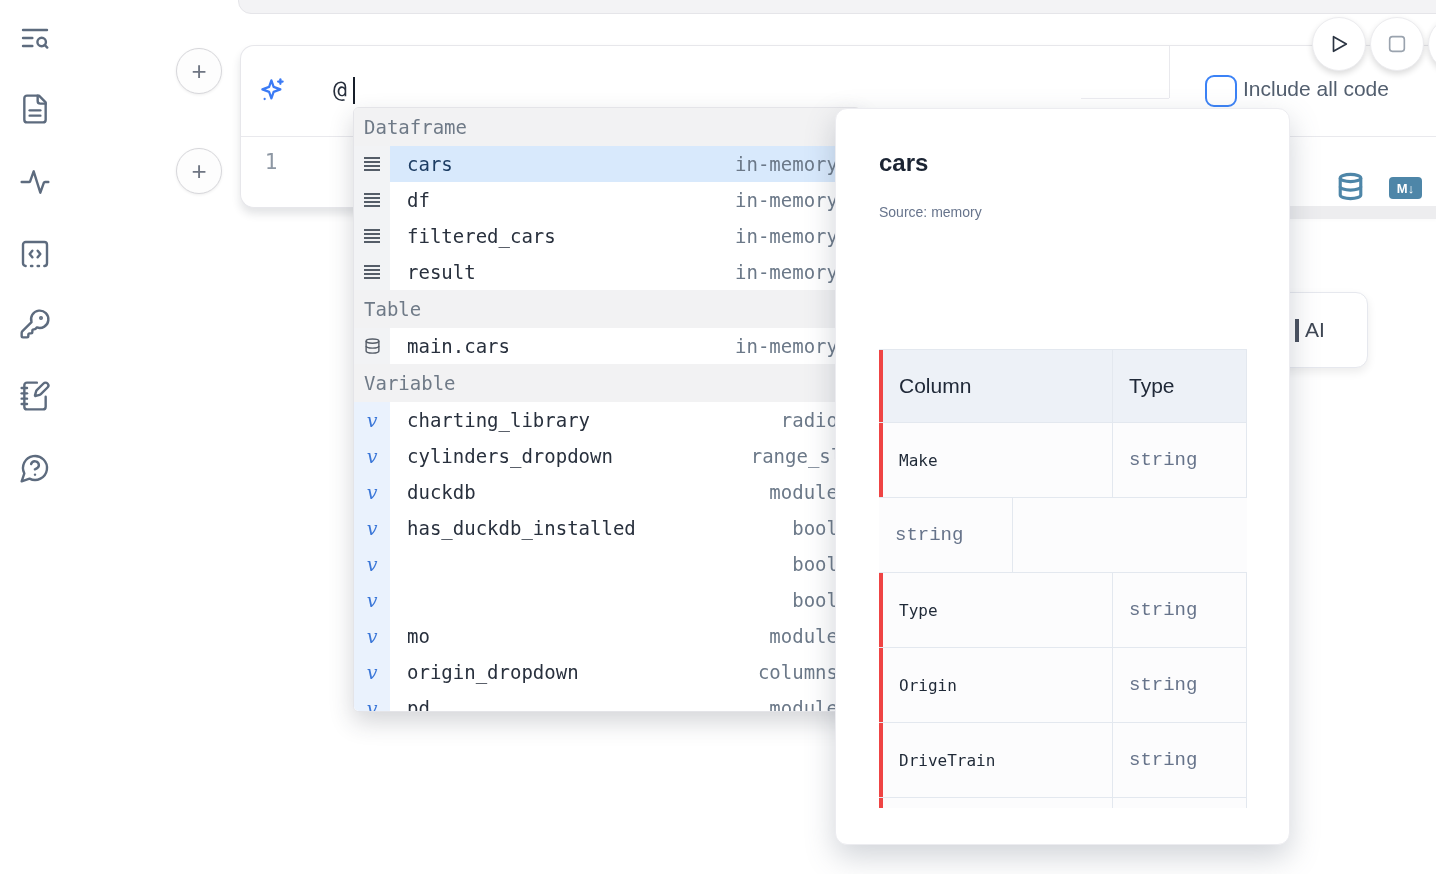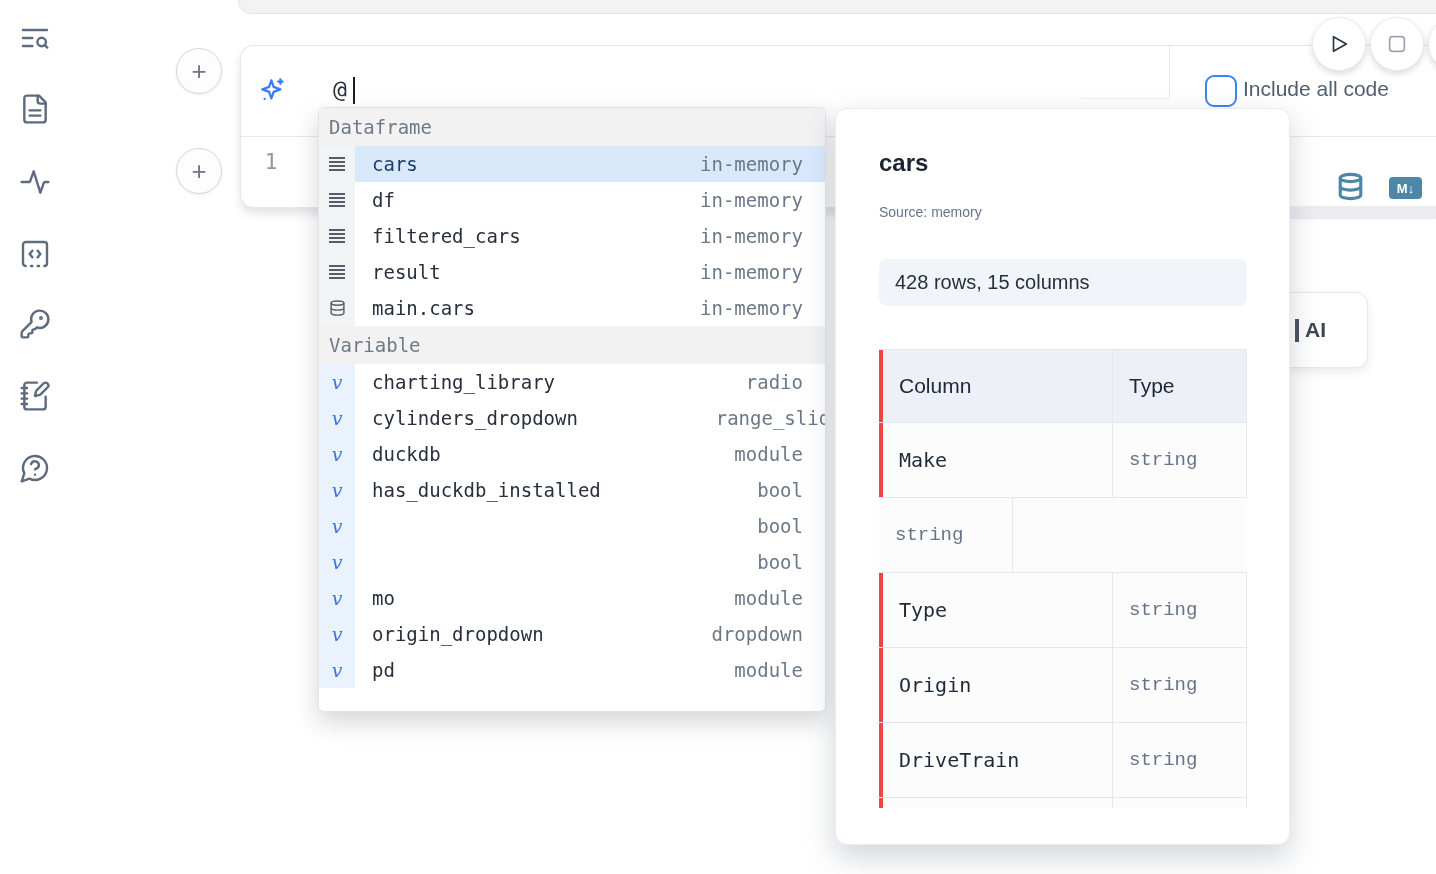--- a/index.html
+++ b/index.html
@@ -53,21 +53,21 @@
     justify-content:center;letter-spacing:0;z-index:2;}
 
   .cell-shadow-band{left:1290px;top:206px;width:146px;height:13px;background:#ededef;z-index:2;}
 
   
   .circle-btn{width:52px;height:52px;border-radius:50%;background:#fff;
     border:1px solid #ececef;box-shadow:0 3px 6px rgba(0,0,0,.14);
     display:flex;align-items:center;justify-content:center;z-index:7;}
 
   
-  .dropdown{left:318px;top:107px;width:508px;height:605px;background:#fff;
+  .dropdown{left:353px;top:107px;width:508px;height:605px;background:#fff;
     border:1px solid #e4e4e8;border-radius:6px;box-shadow:0 10px 24px rgba(40,45,60,.2);
     overflow:hidden;z-index:5;box-sizing:border-box;}
   .c-header{height:38px;background:#f2f2f3;color:#6f7a87;font-size:19px;
     display:flex;align-items:center;padding-left:10px;
     font-family:"DejaVu Sans Mono", monospace;}
   .c-row{height:36px;display:flex;align-items:center;font-size:19px;
     font-family:"DejaVu Sans Mono", monospace;background:#fff;}
   .c-row.sel .c-main{background:#d8e9fc;}
   .c-row.sel .c-name{color:#1d3d63;}
   .c-gutter{width:36px;height:100%;flex:none;display:flex;align-items:center;
@@ -91,32 +91,32 @@
     border-radius:8px;display:flex;align-items:center;padding-left:16px;
     font-size:20px;color:#27303f;box-sizing:border-box;}
   .schema-table{left:43px;top:240px;width:368px;height:458px;overflow:hidden;
     border-top:1px solid #e3e8ef;}
   .s-row{display:flex;border-bottom:1px solid #e3e8ef;background:#fcfcfd;}
   .s-row.head{background:#edf1f7;}
   .s-cell{box-sizing:border-box;padding-left:16px;display:flex;align-items:center;}
   .s-col1{width:234px;border-left:4px solid #ef4444;border-right:1px solid #e3e8ef;}
   .s-col2{width:134px;border-right:1px solid #e3e8ef;}
   .s-row.head .s-cell{font-size:21px;color:#202938;height:72px;}
-  .s-row.body .s-col1{font-family:"DejaVu Sans Mono", monospace;font-size:20px;
+  .s-row.body .s-col1{font-family:"DejaVu Sans Mono", monospace;font-size:16px;
     color:#1f2937;height:74px;}
   .s-row.body .s-col2{font-size:19px;color:#66738a;height:74px;font-family:Liberation Mono, monospace;}
   .s-row.partial{height:16px;}
   .s-row.partial .s-cell{height:16px;}
 
   
   .ai-card{left:1240px;top:292px;width:126px;height:74px;background:#fff;
     border:1px solid #e6e8ee;border-radius:12px;box-shadow:0 4px 10px rgba(0,0,0,.08);
     z-index:4;display:flex;align-items:center;}
   .ai-bar{width:4px;height:23px;background:#474f5d;margin-left:54px;}
-  .ai-label{font-size:21px;font-weight:bold;color:#3f4754;margin-left:6px;}
+  .ai-label{font-size:21px;font-weight:normal;color:#3f4754;margin-left:6px;}
 
   svg.ln{stroke:#5d6b7e;stroke-width:1.8;fill:none;stroke-linecap:round;stroke-linejoin:round;}
 </style>
 </head>
 <body>
 
 <div class="abs sidebar">
   <div class="side-icon" style="top:22px">
     <svg class="ln" viewBox="0 0 24 24">
         <path d="M21 6H3"></path>
@@ -282,20 +282,21 @@
             <rect x="1" y="10" width="16" height="2"></rect>
             <rect x="1" y="14" width="16" height="2"></rect>
           </g>
         </svg>
       </div>
       <div class="c-main">
         <span class="c-name">result</span>
         <span class="c-type">in-memory</span>
       </div>
     </div>
+    <div class="c-header">Table</div>
     <div class="c-row">
       <div class="c-gutter g-gray">
         <svg width="17" height="18" viewBox="0 0 24 24" fill="none" stroke="#555d68" stroke-width="2">
           <ellipse cx="12" cy="5" rx="9" ry="3"></ellipse>
           <path d="M3 5v14c0 1.7 4 3 9 3s9-1.3 9-3V5"></path>
           <path d="M3 12c0 1.7 4 3 9 3s9-1.3 9-3"></path>
         </svg>
       </div>
       <div class="c-main">
         <span class="c-name">main.cars</span>
@@ -363,21 +364,21 @@
         <span class="c-name">mo</span>
         <span class="c-type">module</span>
       </div>
     </div>
     <div class="c-row">
       <div class="c-gutter g-blue">
         <span class="v-glyph">v</span>
       </div>
       <div class="c-main">
         <span class="c-name">origin_dropdown</span>
-        <span class="c-type">dropdown</span>
+        <span class="c-type">columns</span>
       </div>
     </div>
     <div class="c-row">
       <div class="c-gutter g-blue">
         <span class="v-glyph">v</span>
       </div>
       <div class="c-main">
         <span class="c-name">pd</span>
         <span class="c-type">module</span>
       </div>
@@ -385,21 +386,20 @@
   </div>
 
 <div class="abs ai-card">
   <div class="ai-bar"></div>
   <div class="ai-label">AI</div>
 </div>
 
 <div class="abs panel">
   <div class="abs panel-title">cars</div>
   <div class="abs panel-source">Source: memory</div>
-  <div class="abs shape-badge">428 rows, 15 columns</div>
   <div class="abs schema-table" id="schema-table">
       <div class="s-row head">
         <div class="s-cell s-col1">Column</div>
         <div class="s-cell s-col2">Type</div>
       </div>
       <div class="s-row body">
         <div class="s-cell s-col1">Make</div>
         <div class="s-cell s-col2">string</div>
       </div>
       <div class="s-row body">

